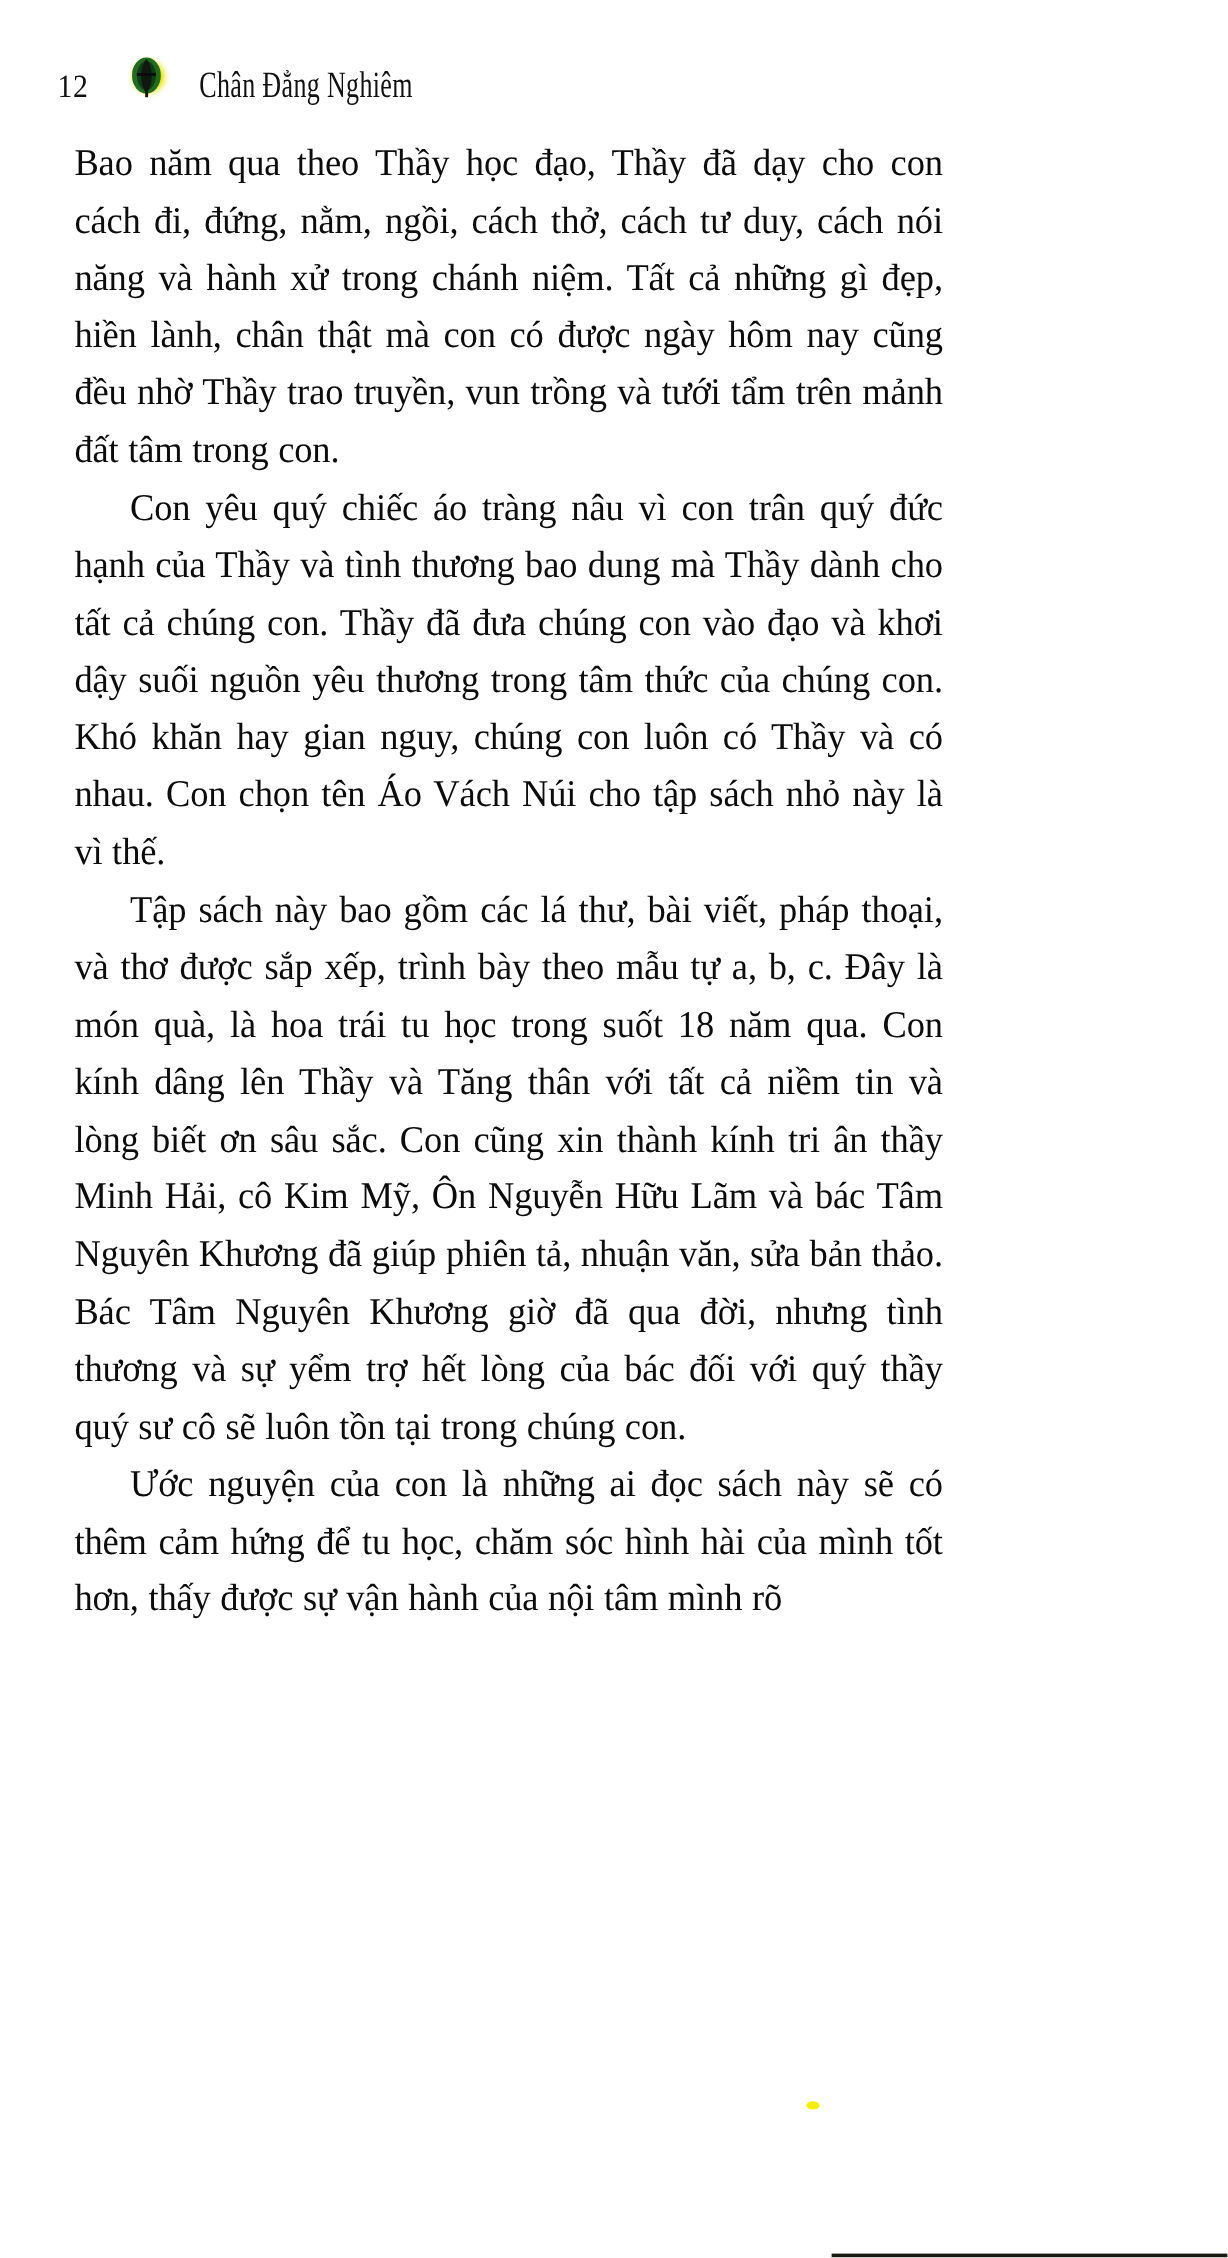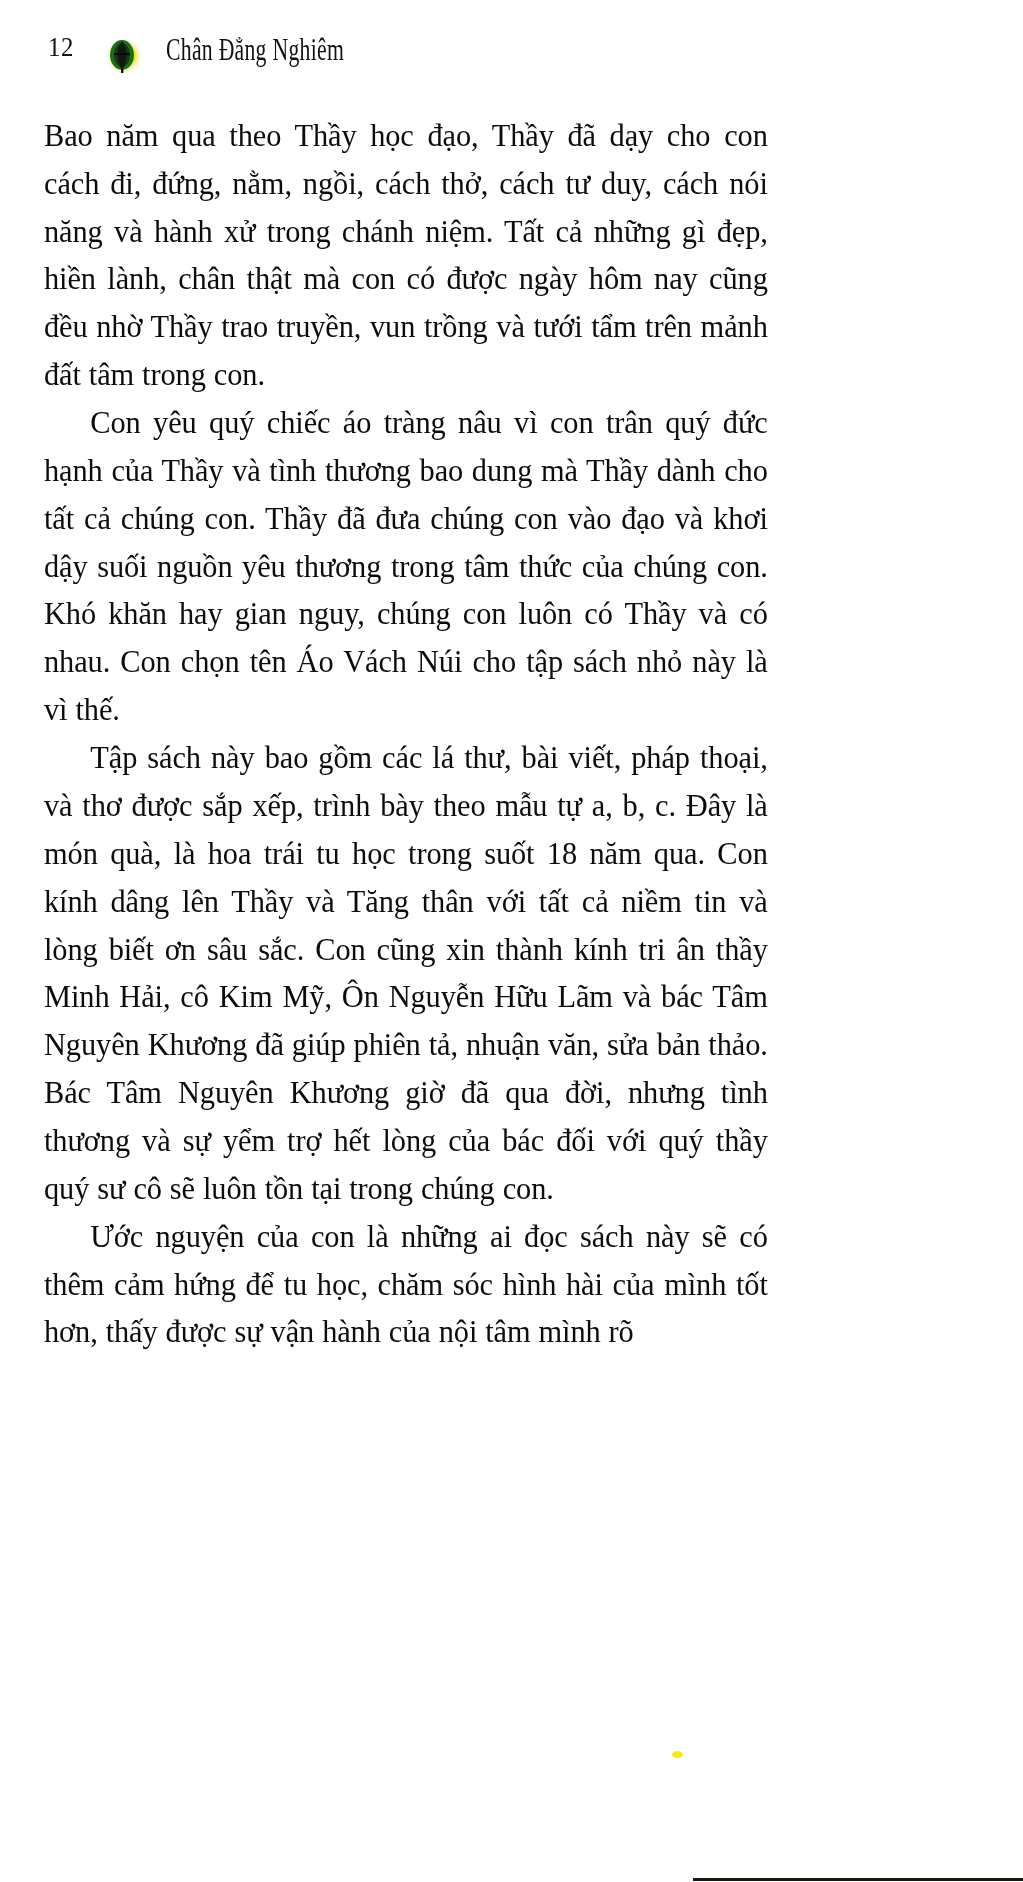--- a/index.html
+++ b/index.html
@@ -24,21 +24,21 @@
   }
 
   
   .running-head {
     position: absolute;
     left: 48px;
     top: 34px;
     width: 760px;
     height: 52px;
     display: flex;
-    align-items: flex-start;
+    align-items: flex-end;
     gap: 0;
   }
   .folio {
     font-family: "Liberation Serif", "DejaVu Serif", serif;
     font-size: 27px;
     line-height: 1;
     color: #111;
     letter-spacing: 0.5px;
     transform: scaleX(0.92);
     transform-origin: left center;
@@ -61,21 +61,21 @@
     font-weight: 400;
     transform: scaleX(0.70);
     transform-origin: left center;
     white-space: nowrap;
     letter-spacing: 0.4px;
   }
 
   
   .text-column {
     position: absolute;
-    left: 44px;
+    left: 62px;
     top: 112px;
     width: 750px;
   }
   p.para {
     margin: 0 0 0 0;
     text-align: justify;
     text-align-last: left;
     font-size: 31.5px;
     line-height: 47.8px;
     letter-spacing: -0.1px;

